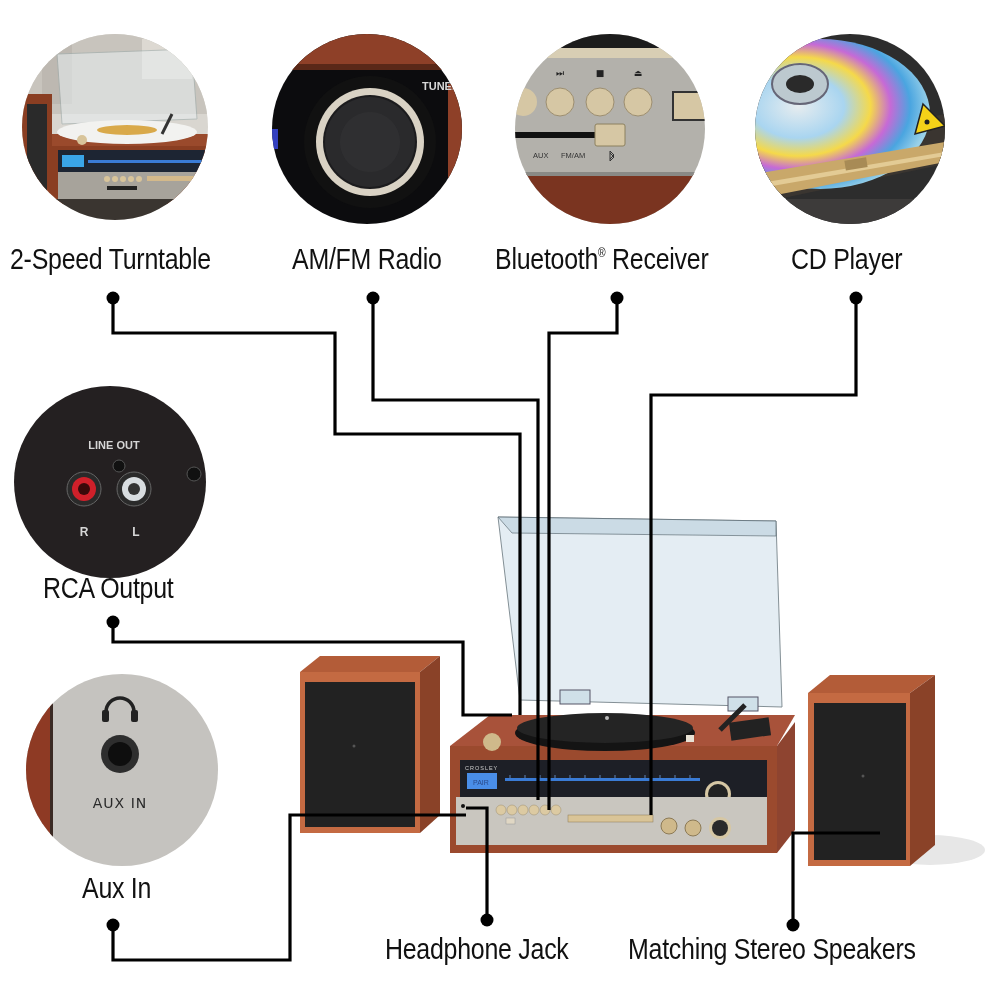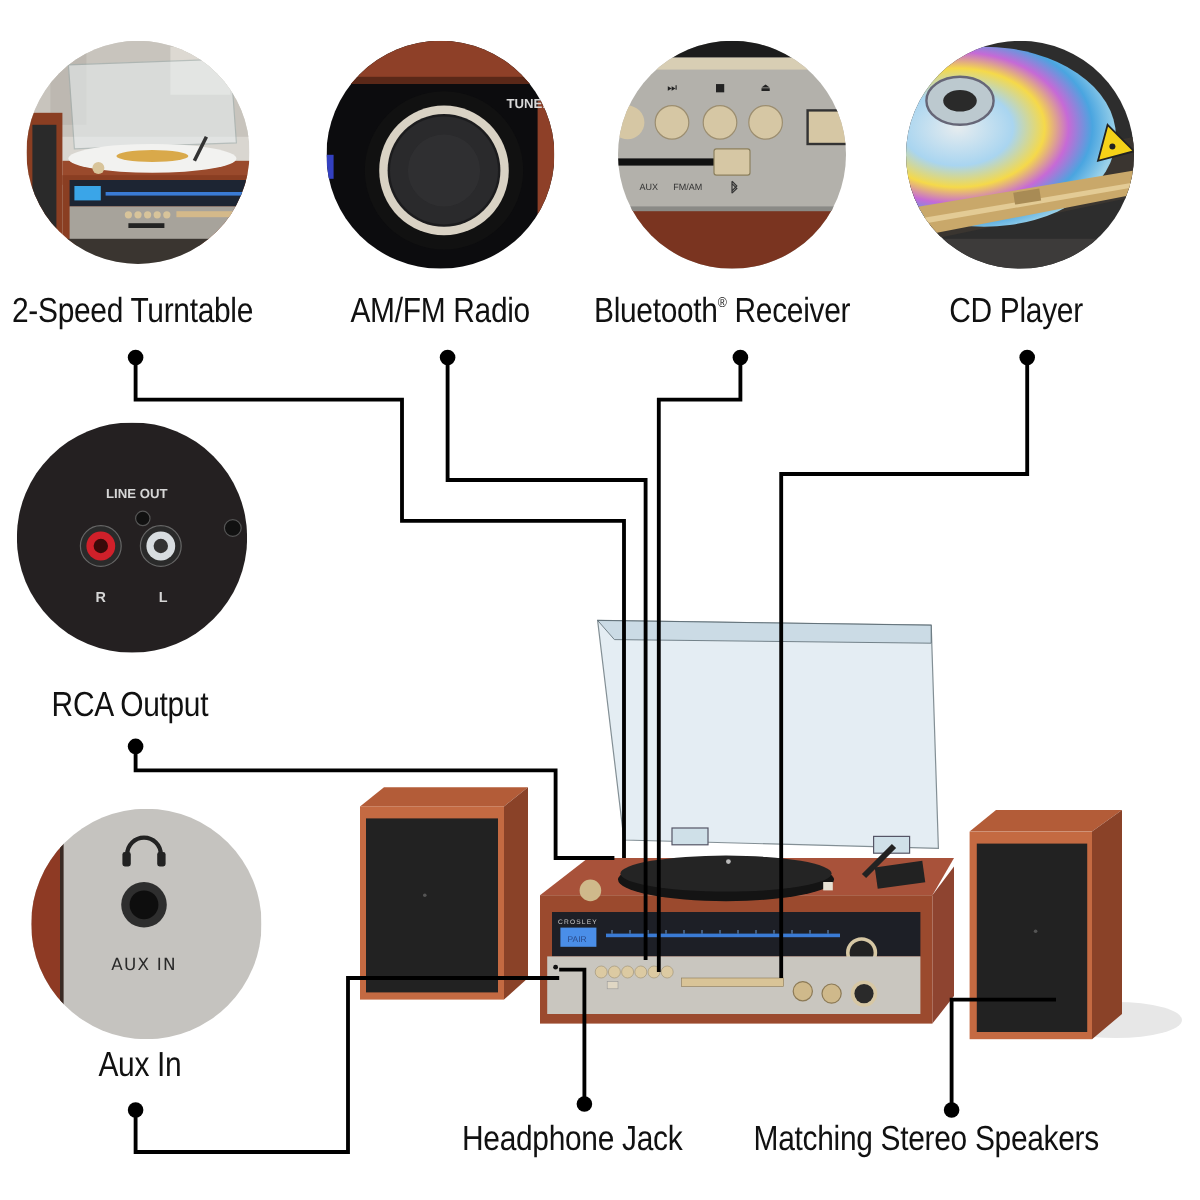--- a/index.html
+++ b/index.html
@@ -133,21 +133,21 @@
     <ellipse cx="45" cy="50" rx="14" ry="9" fill="#2a2a2a"></ellipse>
     <polygon points="168,70 190,92 160,100" fill="#f5d218" stroke="#222" stroke-width="1.5"></polygon>
     <circle cx="172" cy="88" r="2.5" fill="#222"></circle>
     <polygon points="0,140 190,108 190,128 0,165" fill="#c9a86a"></polygon>
     <polygon points="0,150 190,118 190,122 0,155" fill="#e3cb95"></polygon>
     <rect x="90" y="125" width="22" height="10" fill="#a88b55" transform="rotate(-9 100 130)"></rect>
     <rect x="0" y="165" width="190" height="25" fill="#3d3b3a"></rect>
   </svg>
 </div>
 
-<div class="inset" style="left:14px; top:352px; width:192px; height:192px;">
+<div class="inset" style="left:14px; top:386px; width:192px; height:192px;">
   <svg viewBox="0 0 192 192">
     <rect width="192" height="192" fill="#242021"></rect>
     <text x="100" y="63" text-anchor="middle" font-family="Liberation Sans, sans-serif" font-weight="bold" font-size="11" fill="#d6d6d6">LINE OUT</text>
     <circle cx="105" cy="80" r="6" fill="#111" stroke="#555"></circle>
     <circle cx="180" cy="88" r="7" fill="#111" stroke="#555"></circle>
     <circle cx="70" cy="103" r="17" fill="#2a2a2a" stroke="#666"></circle>
     <circle cx="70" cy="103" r="12" fill="#d0202a"></circle>
     <circle cx="70" cy="103" r="6" fill="#3a0a0a"></circle>
     <circle cx="120" cy="103" r="17" fill="#2a2a2a" stroke="#666"></circle>
     <circle cx="120" cy="103" r="12" fill="#d8dde0"></circle>

